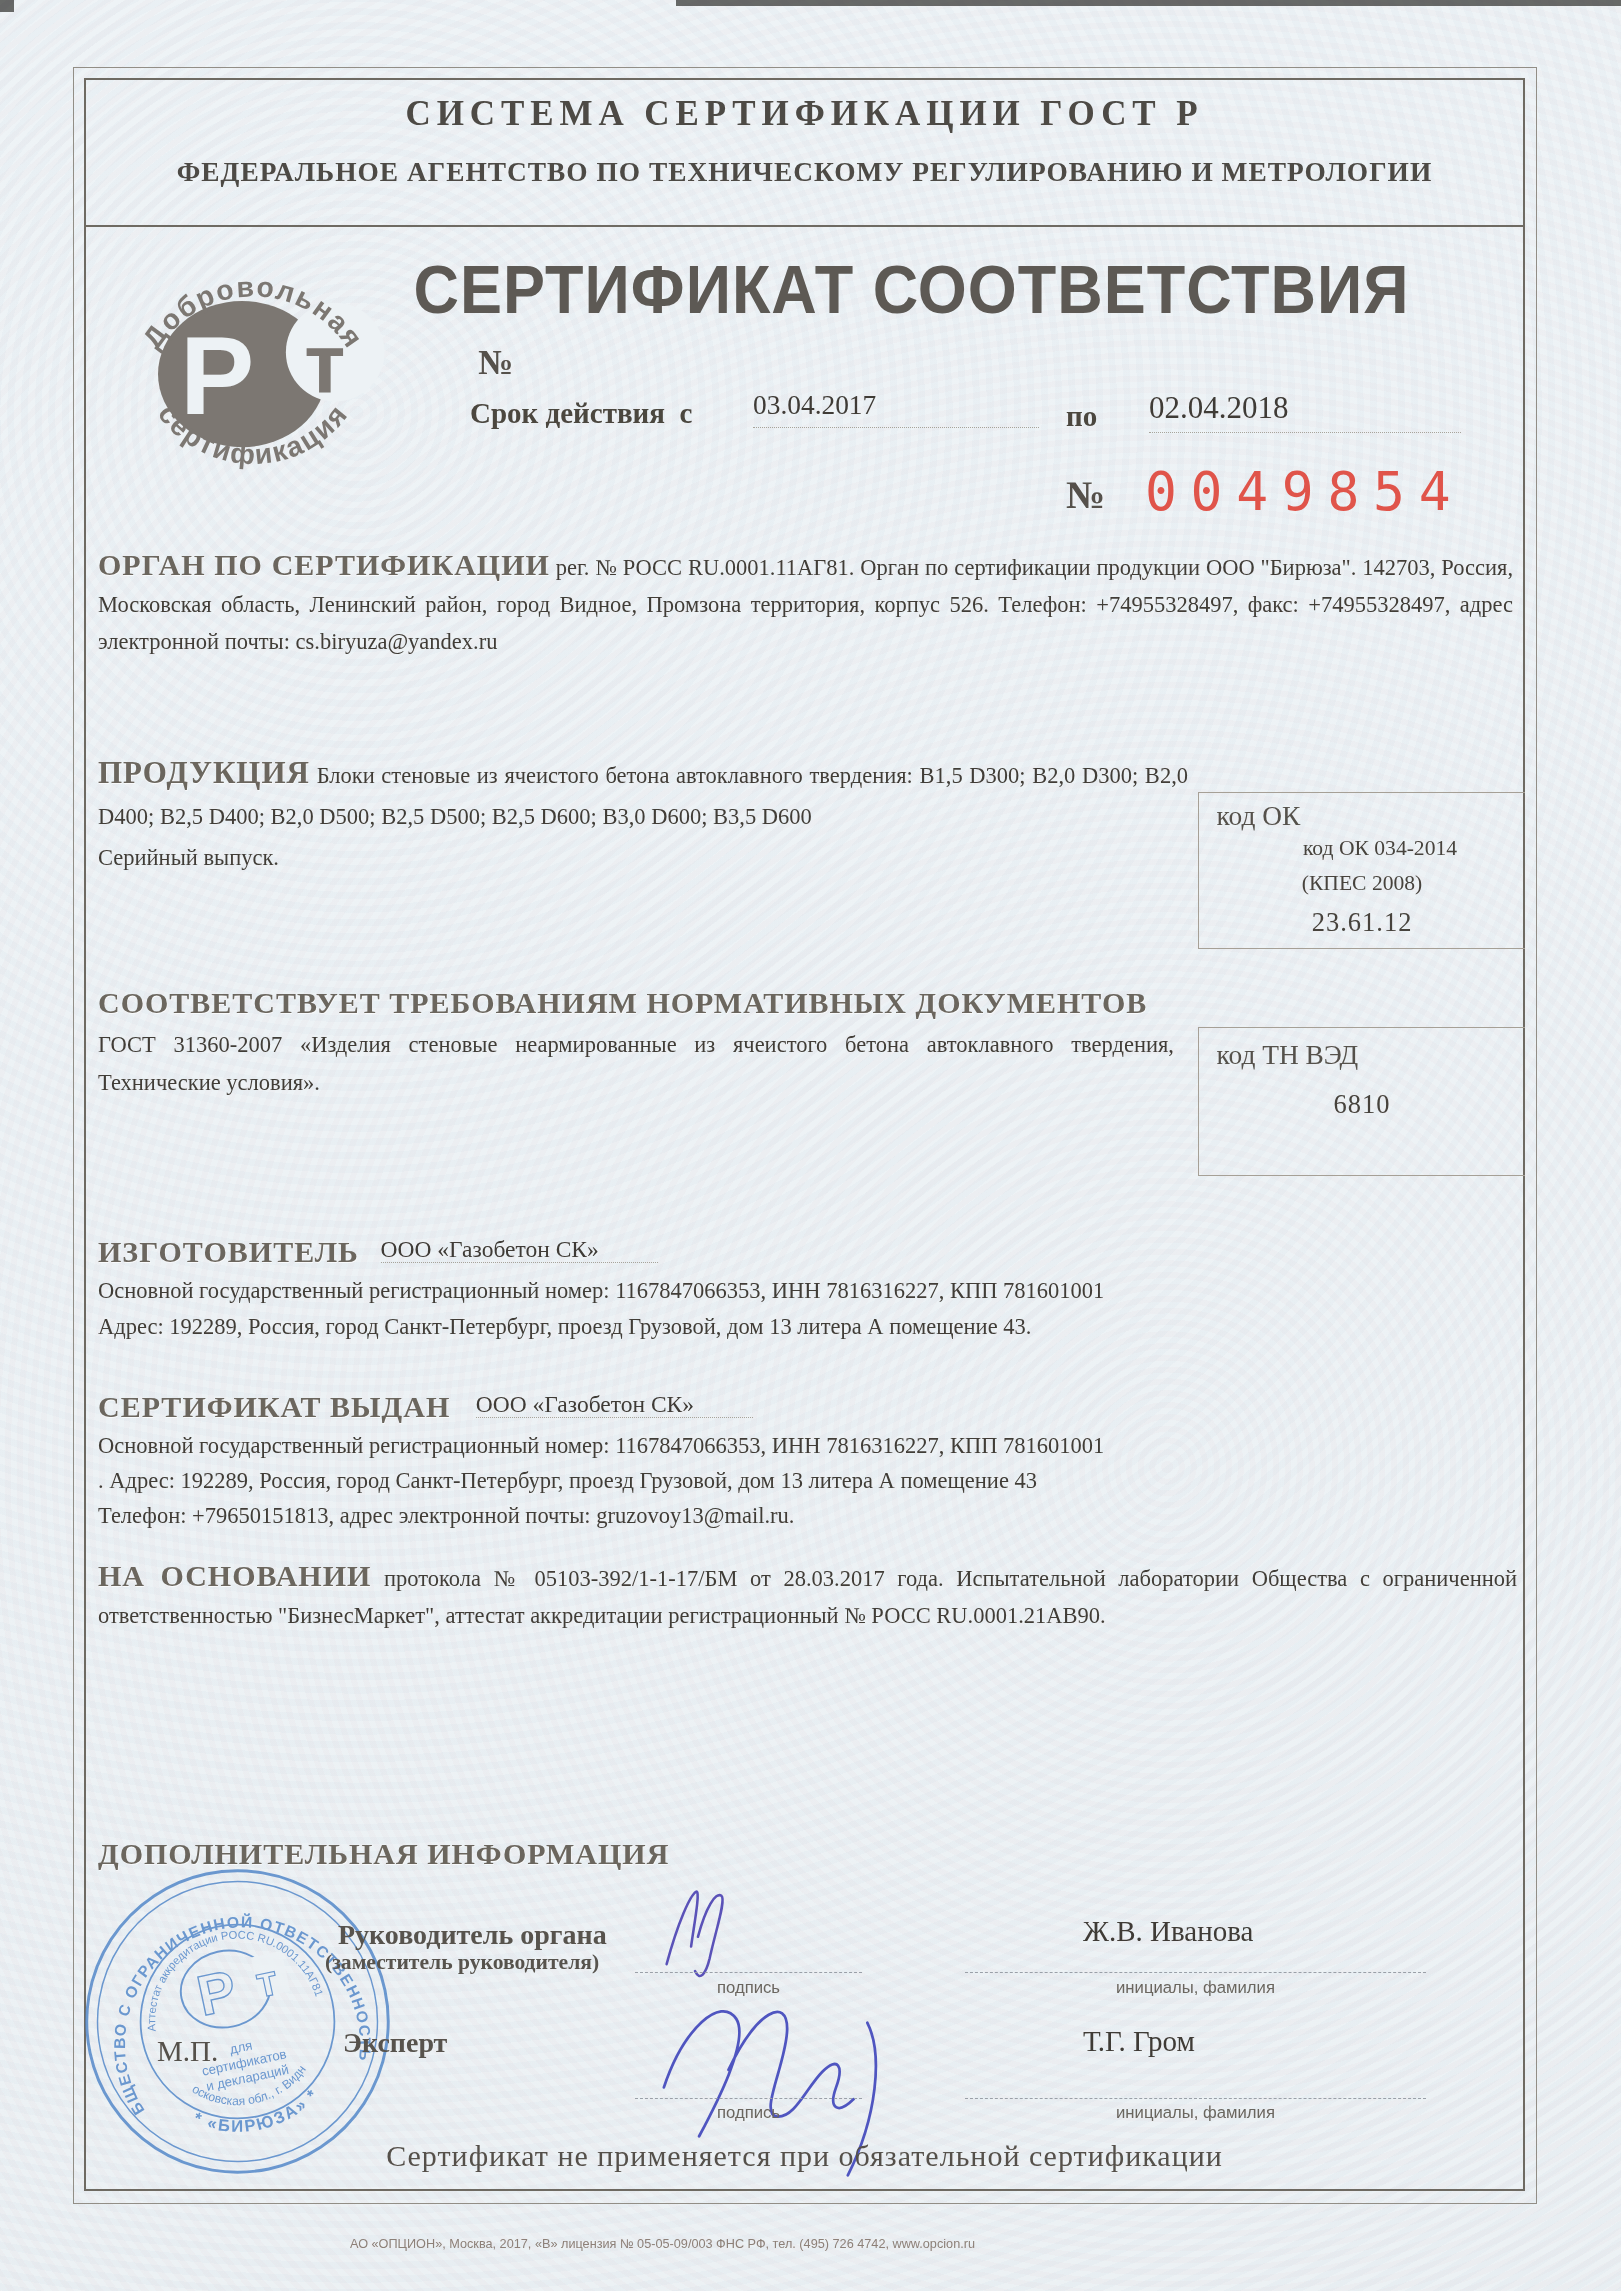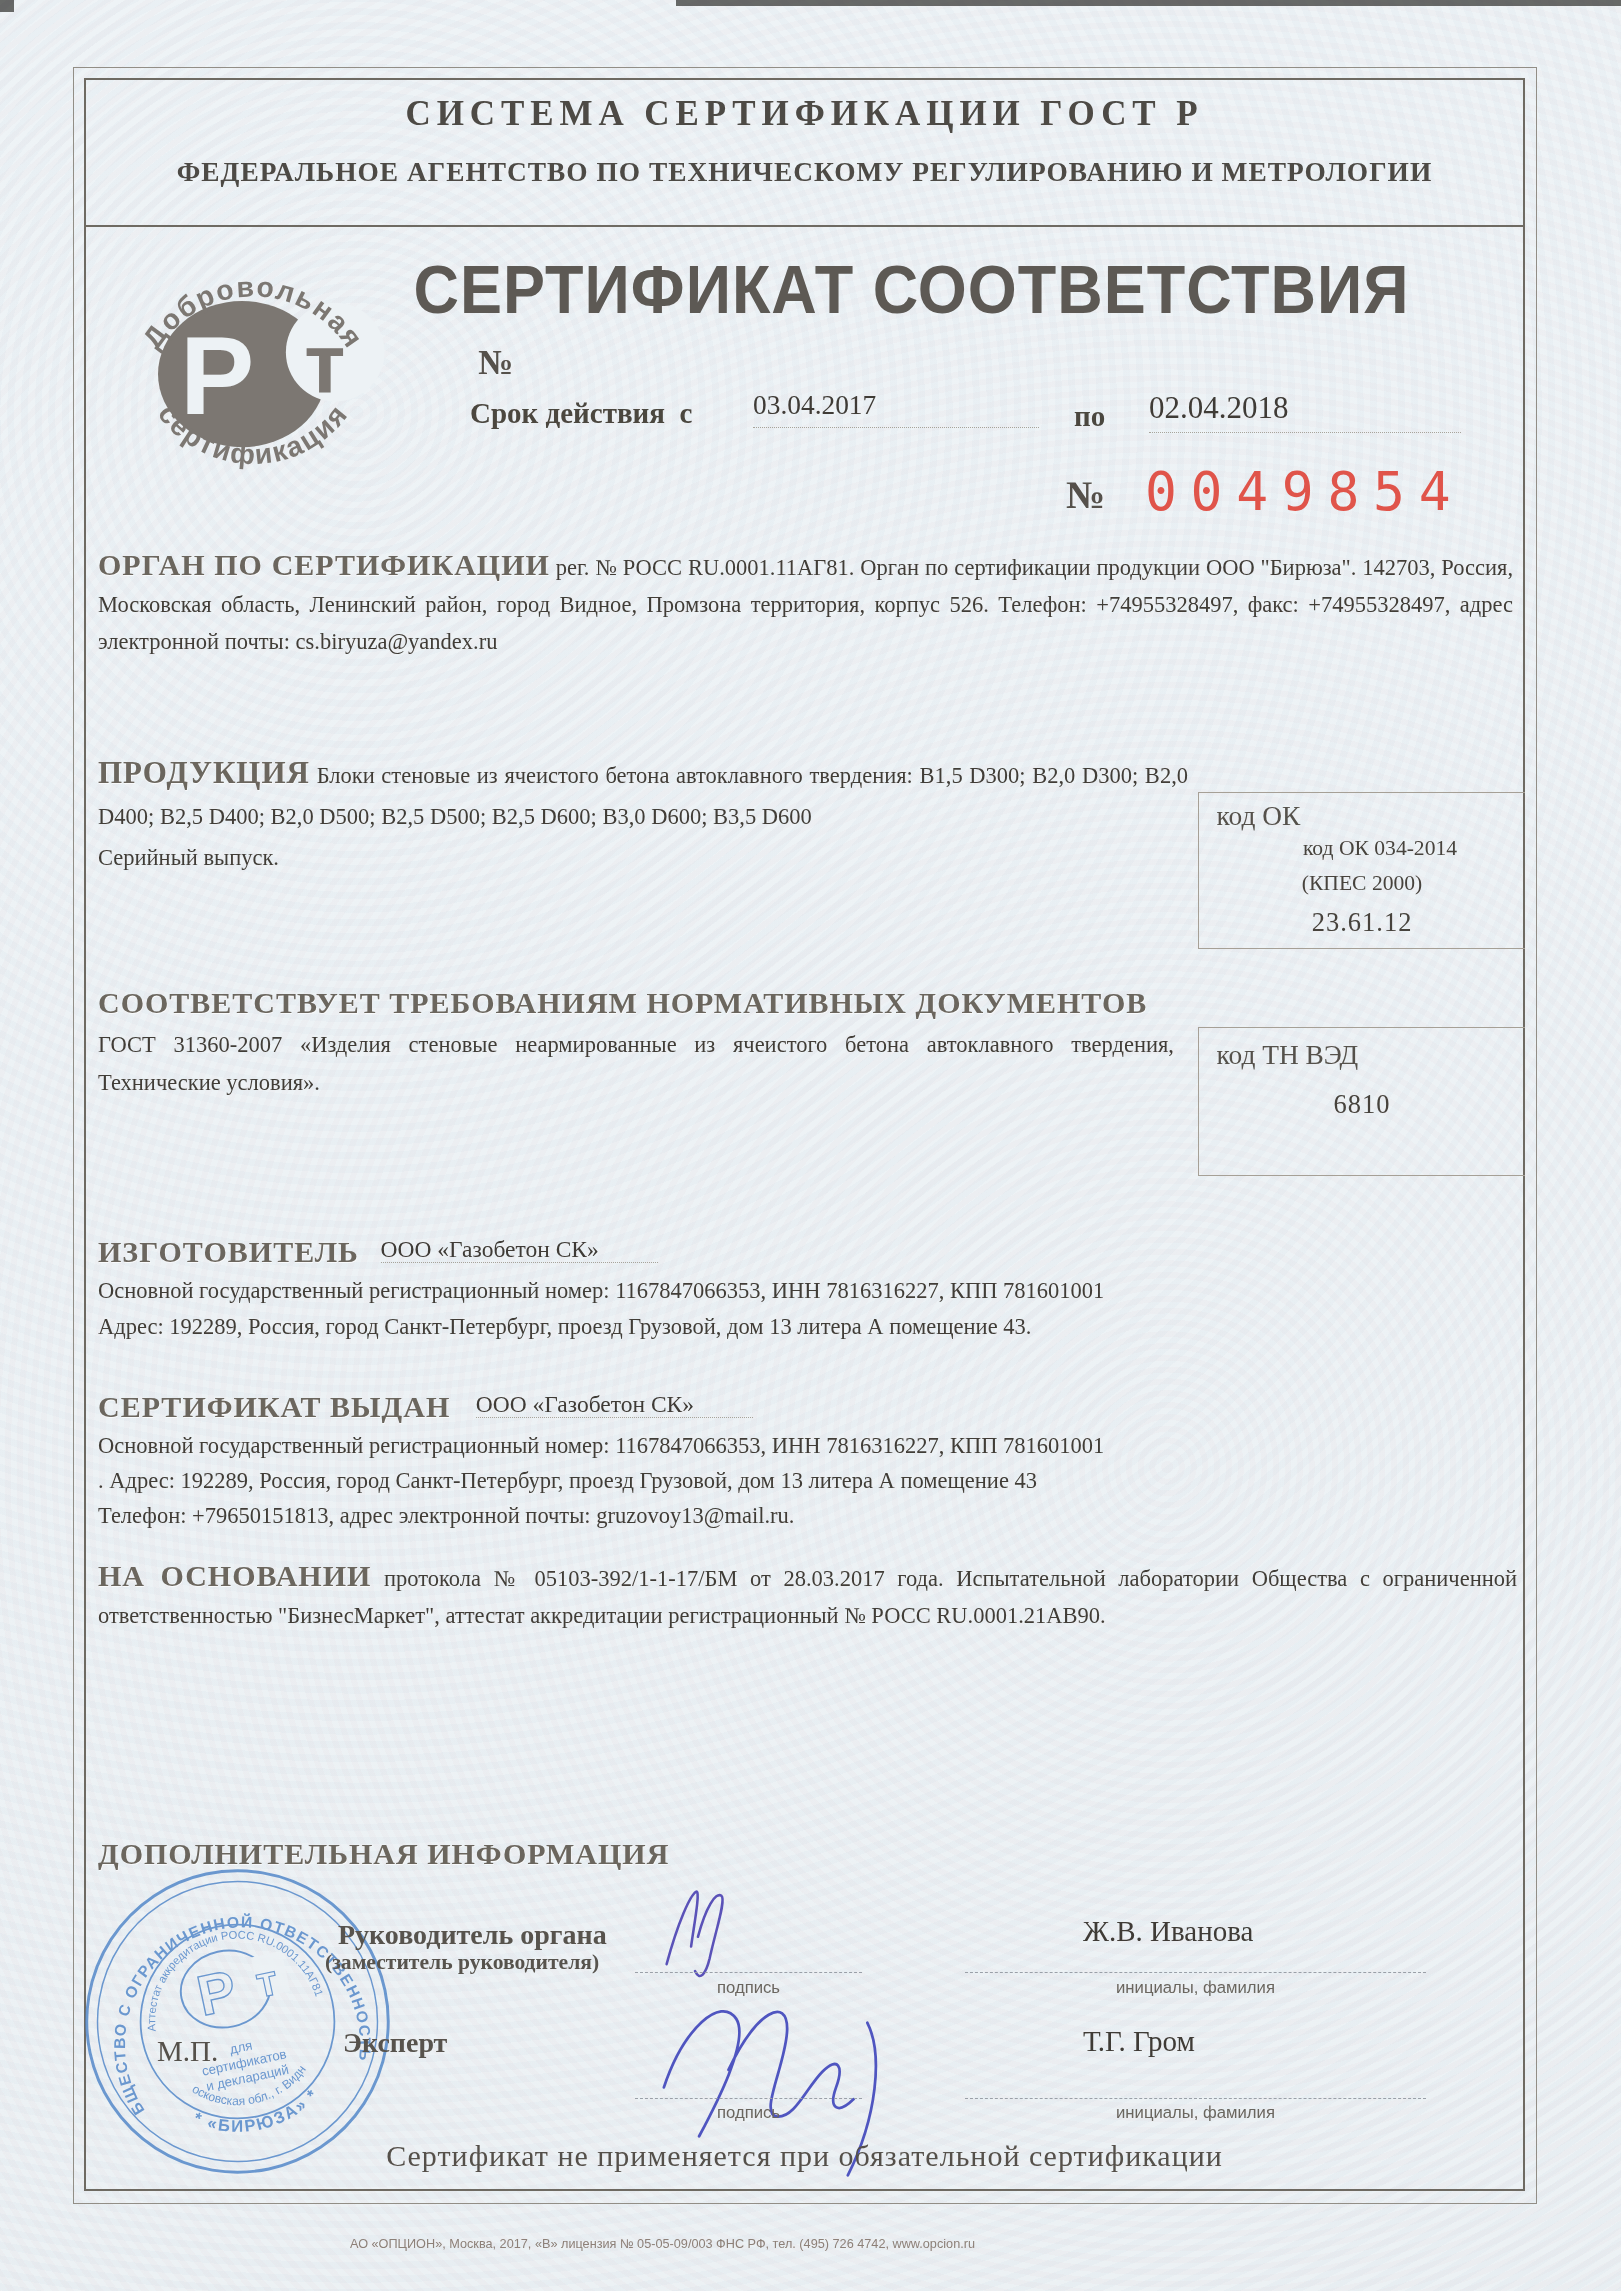--- a/index.html
+++ b/index.html
@@ -73,21 +73,21 @@
     </text>
     <text font-family="Liberation Sans, sans-serif" font-weight="bold" font-size="31" letter-spacing="2" fill="#7c7772">
       <textPath href="#arcBottom" startOffset="50%" text-anchor="middle">сертификация</textPath>
     </text>
   </svg>
 
   <span class="abs num-label" style="left:478px; top:343px;">№</span>
 
   <span class="abs" style="left:470px; top:397px; font-weight:bold; font-size:29px; color:#4b473f; white-space:pre;">Срок действия  с</span>
   <span class="abs fill" style="left:753px; top:390px; width:286px; font-size:27.4px; padding-bottom:5.9px;">03.04.2017</span>
-  <span class="abs" style="left:1066px; top:400px; font-weight:bold; font-size:29px; color:#4b473f;margin-left:8px;">по</span>
+  <span class="abs" style="left:1066px; top:400px; font-weight:bold; font-size:29px; color:#4b473f;">по</span>
   <span class="abs fill" style="left:1149px; top:390px; width:312px; font-size:31px; padding-bottom:5.9px;">02.04.2018</span>
 
   <span class="abs num-label" style="left:1066px; top:472px; font-size:39px;">№</span>
   <span class="abs serial-no" style="left:1133px; top:461px; color:#e0544a;">0049854</span>
 
   <p class="abs body-text" style="left:98px; top:549px; width:1415px; line-height:37px;">
     <span class="sec-h">ОРГАН ПО СЕРТИФИКАЦИИ</span>
     <span>рег. № РОСС RU.0001.11АГ81. Орган по сертификации продукции ООО "Бирюза". 142703, Россия, Московская область, Ленинский район, город Видное, Промзона территория, корпус 526. Телефон: +74955328497, факс: +74955328497, адрес электронной почты: cs.biryuza@yandex.ru</span>
   </p>
 
@@ -95,21 +95,21 @@
     <p class="body-text" style="line-height:41px;">
       <span class="sec-h" style="font-size:31px;">ПРОДУКЦИЯ</span>
       <span>Блоки стеновые из ячеистого бетона автоклавного твердения: В1,5 D300; В2,0 D300; В2,0 D400; В2,5 D400; В2,0 D500; В2,5 D500; В2,5 D600; В3,0 D600; В3,5 D600</span>
     </p>
     <p class="body-text plain" style="line-height:41px;">Серийный выпуск.</p>
   </div>
 
   <div class="abs codebox" style="left:1198px; top:792px; width:327px; height:157px;">
     <div class="cb-label" style="position:absolute; left:17.6px; top:7.8px;">код ОК</div>
     <div class="cb-line" style="position:absolute; left:18px; top:43px; width:100%;">код ОК 034-2014</div>
-    <div class="cb-line" style="position:absolute; left:0; top:78px; width:100%;">(КПЕС 2000)</div>
+    <div class="cb-line" style="position:absolute; left:0; top:78px; width:100%;">(КПЕС 2008)</div>
     <div class="cb-value" style="position:absolute; left:0; top:114px; width:100%;">23.61.12</div>
   </div>
 
   <div class="abs" style="left:98px; top:988px; width:1427px;">
     <div class="sec-h">СООТВЕТСТВУЕТ ТРЕБОВАНИЯМ НОРМАТИВНЫХ ДОКУМЕНТОВ</div>
     <p class="body-text" style="width:1076px; margin-top:7.8px; line-height:38px;">ГОСТ 31360-2007 «Изделия стеновые неармированные из ячеистого бетона автоклавного твердения, Технические условия».</p>
   </div>
 
   <div class="abs codebox" style="left:1198px; top:1027px; width:327px; height:149px;">
     <div class="cb-label" style="position:absolute; left:17.6px; top:11.8px;">код ТН ВЭД</div>

